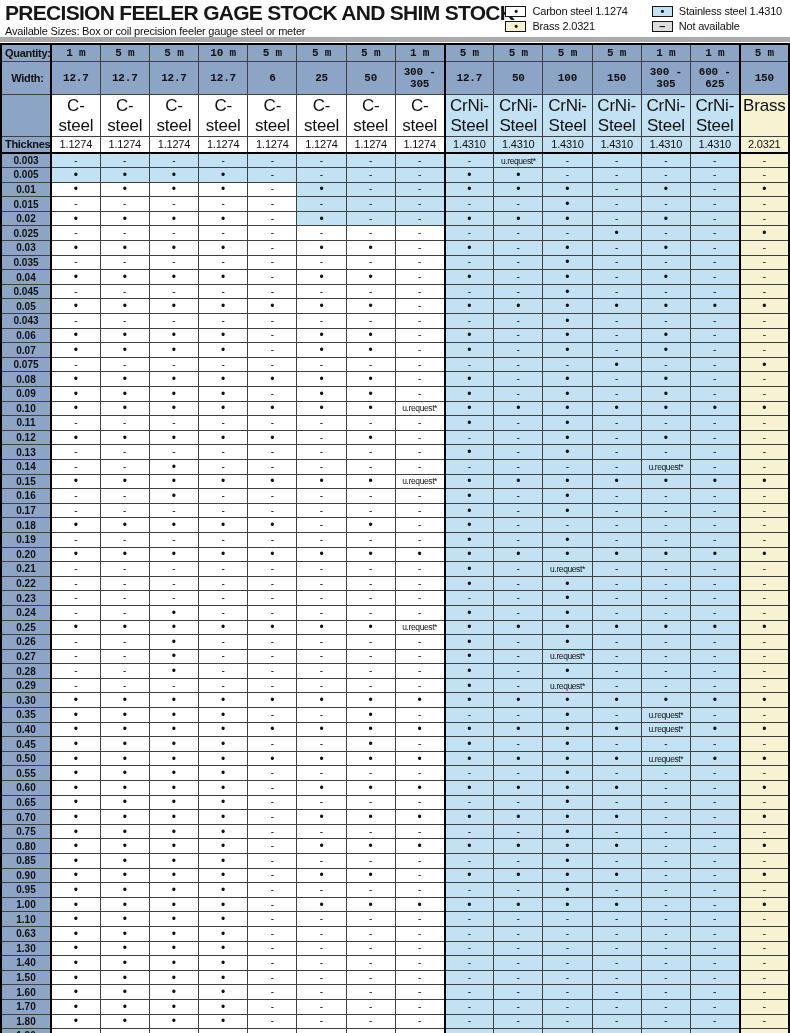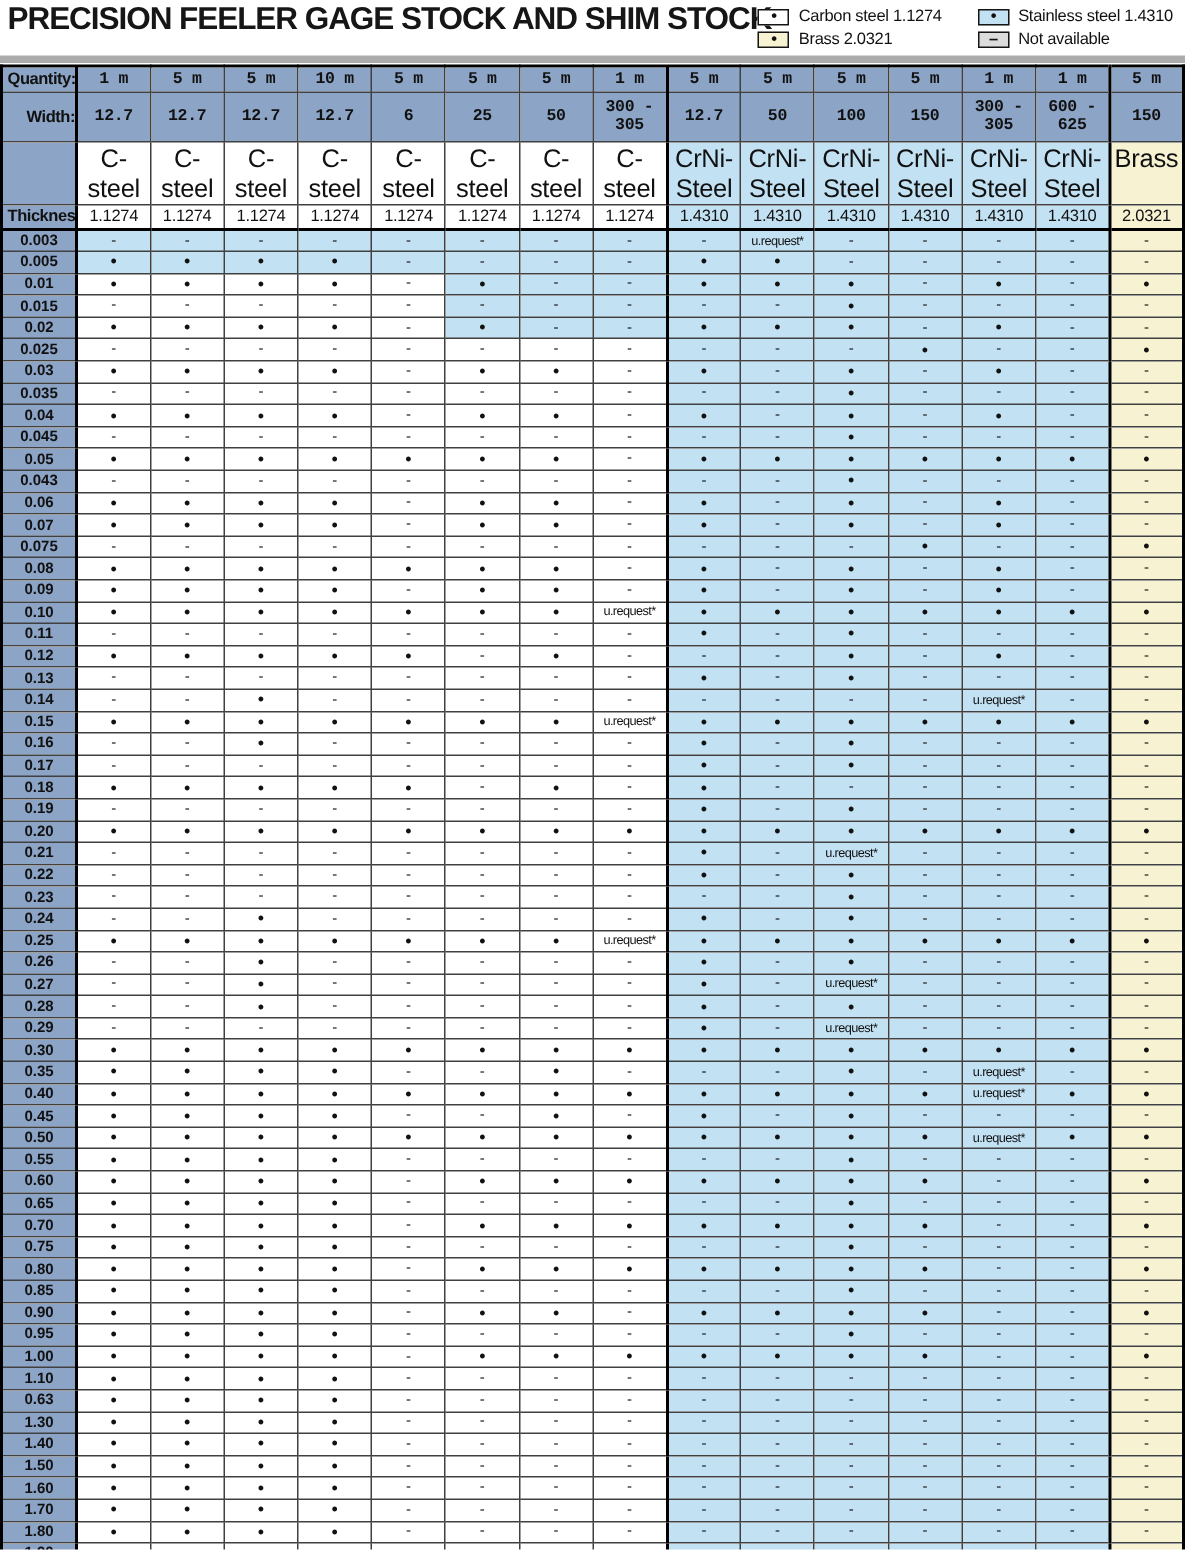--- a/index.html
+++ b/index.html
@@ -12,40 +12,41 @@
   .titleblock{min-width:0;}
   h1{margin:0;font-size:21px;font-weight:bold;letter-spacing:-0.7px;color:#161616;line-height:1.05;white-space:nowrap;}
   .sub{font-size:11px;margin-top:1px;letter-spacing:-0.2px;}
   .legend{display:grid;grid-template-rows:repeat(2,auto);grid-auto-flow:column;column-gap:24px;row-gap:3px;padding:3px 4px 0 0;}
   .litem{display:flex;align-items:center;gap:6px;font-size:11px;white-space:nowrap;letter-spacing:-0.2px;}
   .swatch{width:21px;height:11px;border:1.5px solid #151515;box-sizing:border-box;display:flex;align-items:center;justify-content:center;font-size:11px;line-height:0;font-weight:bold;}
   .graybar{height:5px;background:#ababab;margin-bottom:1px;}
   table{width:790px;border-collapse:collapse;table-layout:fixed;border:2px solid var(--thick);}
   th,td{border:1px solid var(--grid);padding:0;text-align:center;overflow:hidden;box-sizing:border-box;}
   thead th.h{background:var(--slate);font-size:11px;font-weight:bold;letter-spacing:-0.2px;font-family:Liberation Mono, monospace;}
-  th.hlbl{background:var(--slate);font-size:11px;font-weight:bold;text-align:right;padding-left:3px;letter-spacing:-0.3px;}
+  th.hlbl{background:var(--slate);font-size:11px;font-weight:bold;text-align:center;padding-left:3px;letter-spacing:-0.3px;}
   tr.qrow{height:17px;} tr.wrow{height:33px;}
   tr.mrow{height:30px;} tr.mrow td{vertical-align:top;font-size:17px;padding-top:1px;letter-spacing:-0.2px;}
   tr.trow{height:17px;} tr.trow td{font-size:11px;letter-spacing:-0.2px;}
   tr.trow th, tr.trow td{border-bottom:2px solid var(--thick);}
   tbody th{background:var(--slate);font-size:10px;font-weight:bold;border-right:2px solid var(--thick);}
   thead th:first-child, tbody th{border-right:2px solid var(--thick);}
   tbody tr{height:14.6px;}
   tbody td{font-size:10px;line-height:1;}
   .gsep{border-left:2px solid var(--thick) !important;}
   .dot{font-size:12px;line-height:1;} .dash{font-size:10px;line-height:1;}
   .ureq{font-size:8.5px;letter-spacing:-0.4px;white-space:nowrap;line-height:1;}
   .bg-carbon{background:#ffffff;} .bg-crni{background:var(--lblue);} .bg-brass{background:var(--cream);} .bg-blue{background:var(--lblue);}
 </style>
 </head>
 <body>
 
 <div class="top">
   <div class="titleblock">
     <h1>PRECISION FEELER GAGE STOCK AND SHIM STOCK</h1>
+    <div class="sub">Available Sizes: Box or coil precision feeler gauge steel or meter</div>
   </div>
   <div class="legend" id="legend">
       <div class="litem">
         <span class="swatch" style="background: rgb(255, 255, 255);">•</span>
         <span>Carbon steel 1.1274</span>
       </div>
       <div class="litem">
         <span class="swatch" style="background: rgb(247, 242, 210);">•</span>
         <span>Brass 2.0321</span>
       </div>

